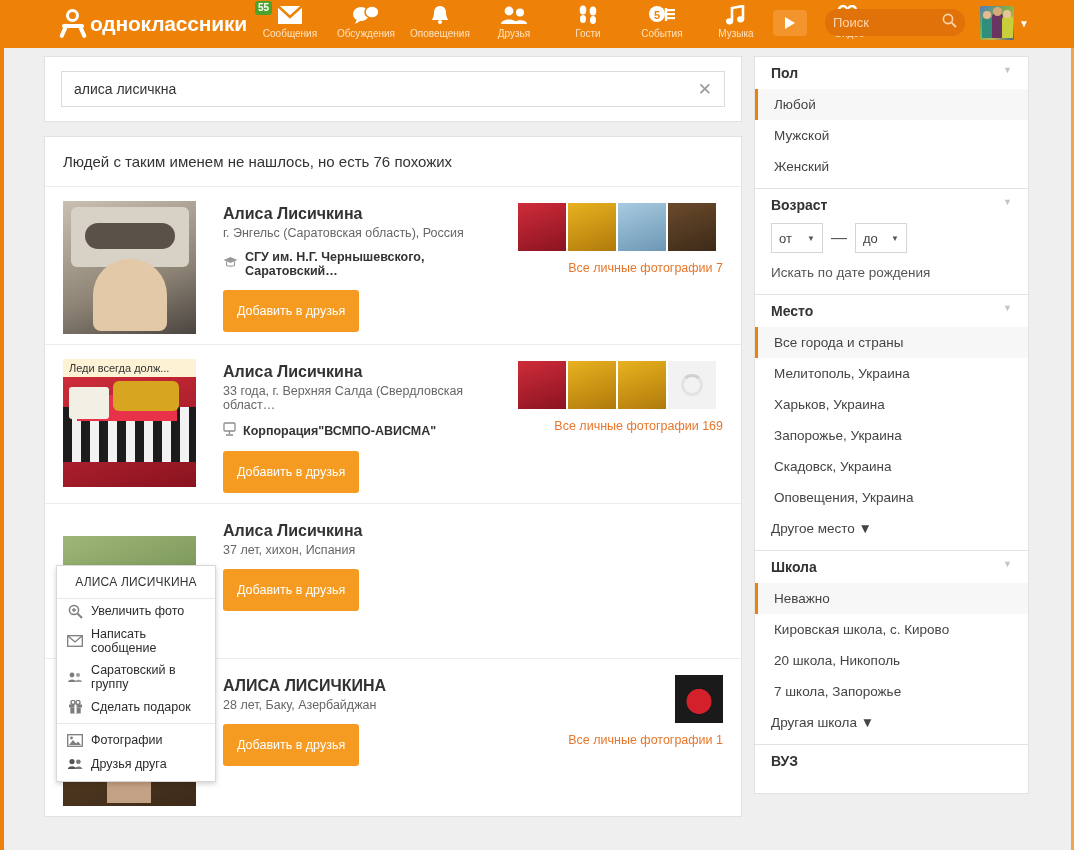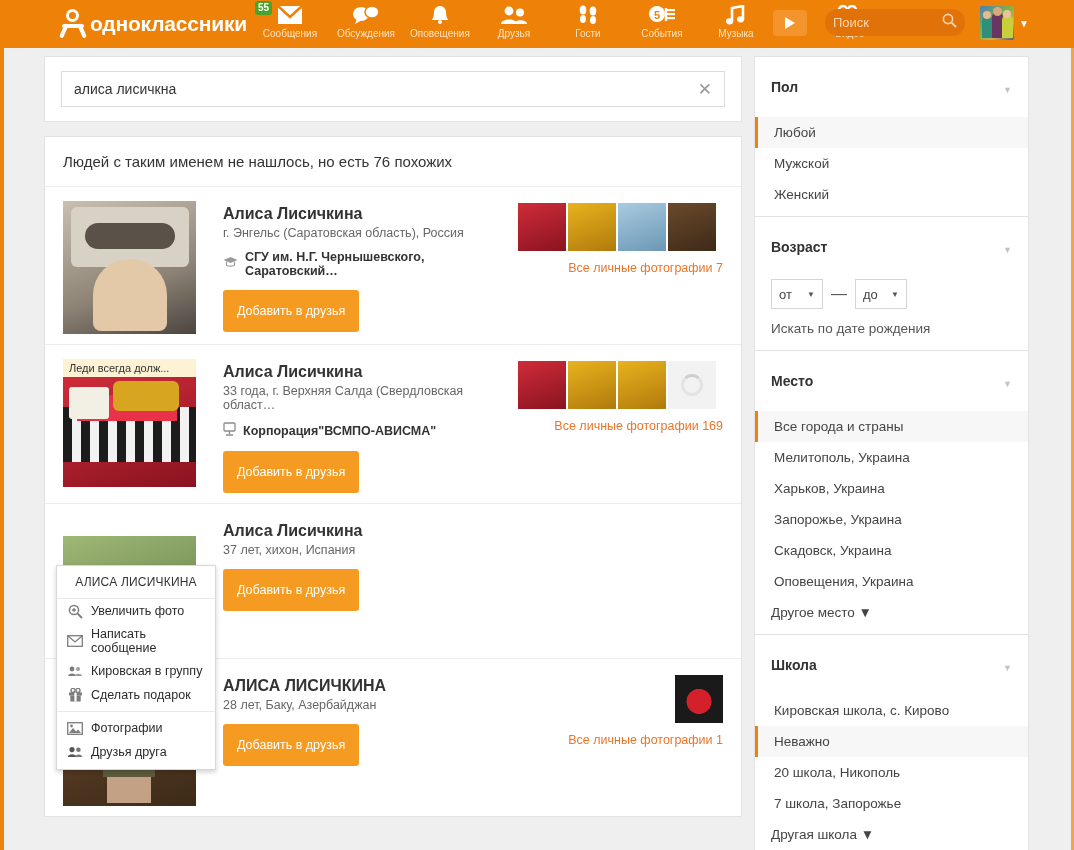--- a/index.html
+++ b/index.html
@@ -145,22 +145,22 @@
     cursor:pointer;
   }
 
   
   #sidebar {
     position:absolute; left:750px; top:8px; width:275px;
   }
   .fgroup { background:#fff; border:1px solid #e2e2e2; border-top:none; }
   .fgroup:first-child { border-top:1px solid #e2e2e2; }
   .fhead {
-    display:flex; align-items:flex-end; justify-content:space-between;
-    padding: 22px 16px; font-size:14px; font-weight:bold; color:#333;
+    display:flex; align-items:flex-start; justify-content:space-between;
+    padding: 8px 16px; font-size:14px; font-weight:bold; color:#333;
     cursor:pointer;
   }
   .fcaret { color:#c4c4c4; font-size:9px; }
   .fopt {
     padding: 8px 16px; font-size:13.5px; color:#444; cursor:pointer;
     border-left: 3px solid transparent;
   }
   .fopt.sel { background:#f7f7f7; border-left-color:#ee8208; }
   .age-row { display:flex; align-items:center; gap:8px; padding: 2px 16px 6px; }
   .agesel {
@@ -507,22 +507,22 @@
       <div class="fopt">Скадовск, Украина</div>
       <div class="fopt">Оповещения, Украина</div>
       <div class="fmore">Другое место ▼</div>
     </div>
 
     <div class="fgroup">
       <div class="fhead">
         <span>Школа</span>
         <span class="fcaret">▼</span>
       </div>
+      <div class="fopt sel">Неважно</div>
       <div class="fopt">Кировская школа, с. Кирово</div>
-      <div class="fopt sel">Неважно</div>
       <div class="fopt">20 школа, Никополь</div>
       <div class="fopt">7 школа, Запорожье</div>
       <div class="fmore">Другая школа ▼</div>
     </div>
 
     <div class="fgroup">
       <div class="fhead" style="padding-bottom:24px;">
         <span>ВУЗ</span>
       </div>
     </div>
@@ -554,21 +554,21 @@
 
     <div class="ctxitem">
       <span class="ctxico">
         <svg width="16" height="12" viewBox="0 0 16 12">
             <circle cx="5" cy="4" r="2.4" fill="#7d7d7d"></circle>
             <circle cx="11" cy="4" r="2" fill="#9c9c9c"></circle>
             <path d="M1 11 C1 7.5 9 7.5 9 11 Z" fill="#7d7d7d"></path>
             <path d="M8 11 C8 8 15 8 15 11 Z" fill="#9c9c9c"></path>
           </svg>
       </span>
-      <span>Кировская в группу</span>
+      <span>Саратовский в группу</span>
     </div>
 
     <div class="ctxitem">
       <span class="ctxico">
         <svg width="15" height="14" viewBox="0 0 15 14">
             <rect x="1" y="4.5" width="13" height="3" fill="#7d7d7d"></rect>
             <rect x="2.3" y="7.5" width="10.4" height="6" fill="#7d7d7d"></rect>
             <rect x="6.4" y="4.5" width="2.2" height="9" fill="#fff"></rect>
             <circle cx="5" cy="2.4" r="2" fill="none" stroke="#7d7d7d" stroke-width="1.4"></circle>
             <circle cx="10" cy="2.4" r="2" fill="none" stroke="#7d7d7d" stroke-width="1.4"></circle>

